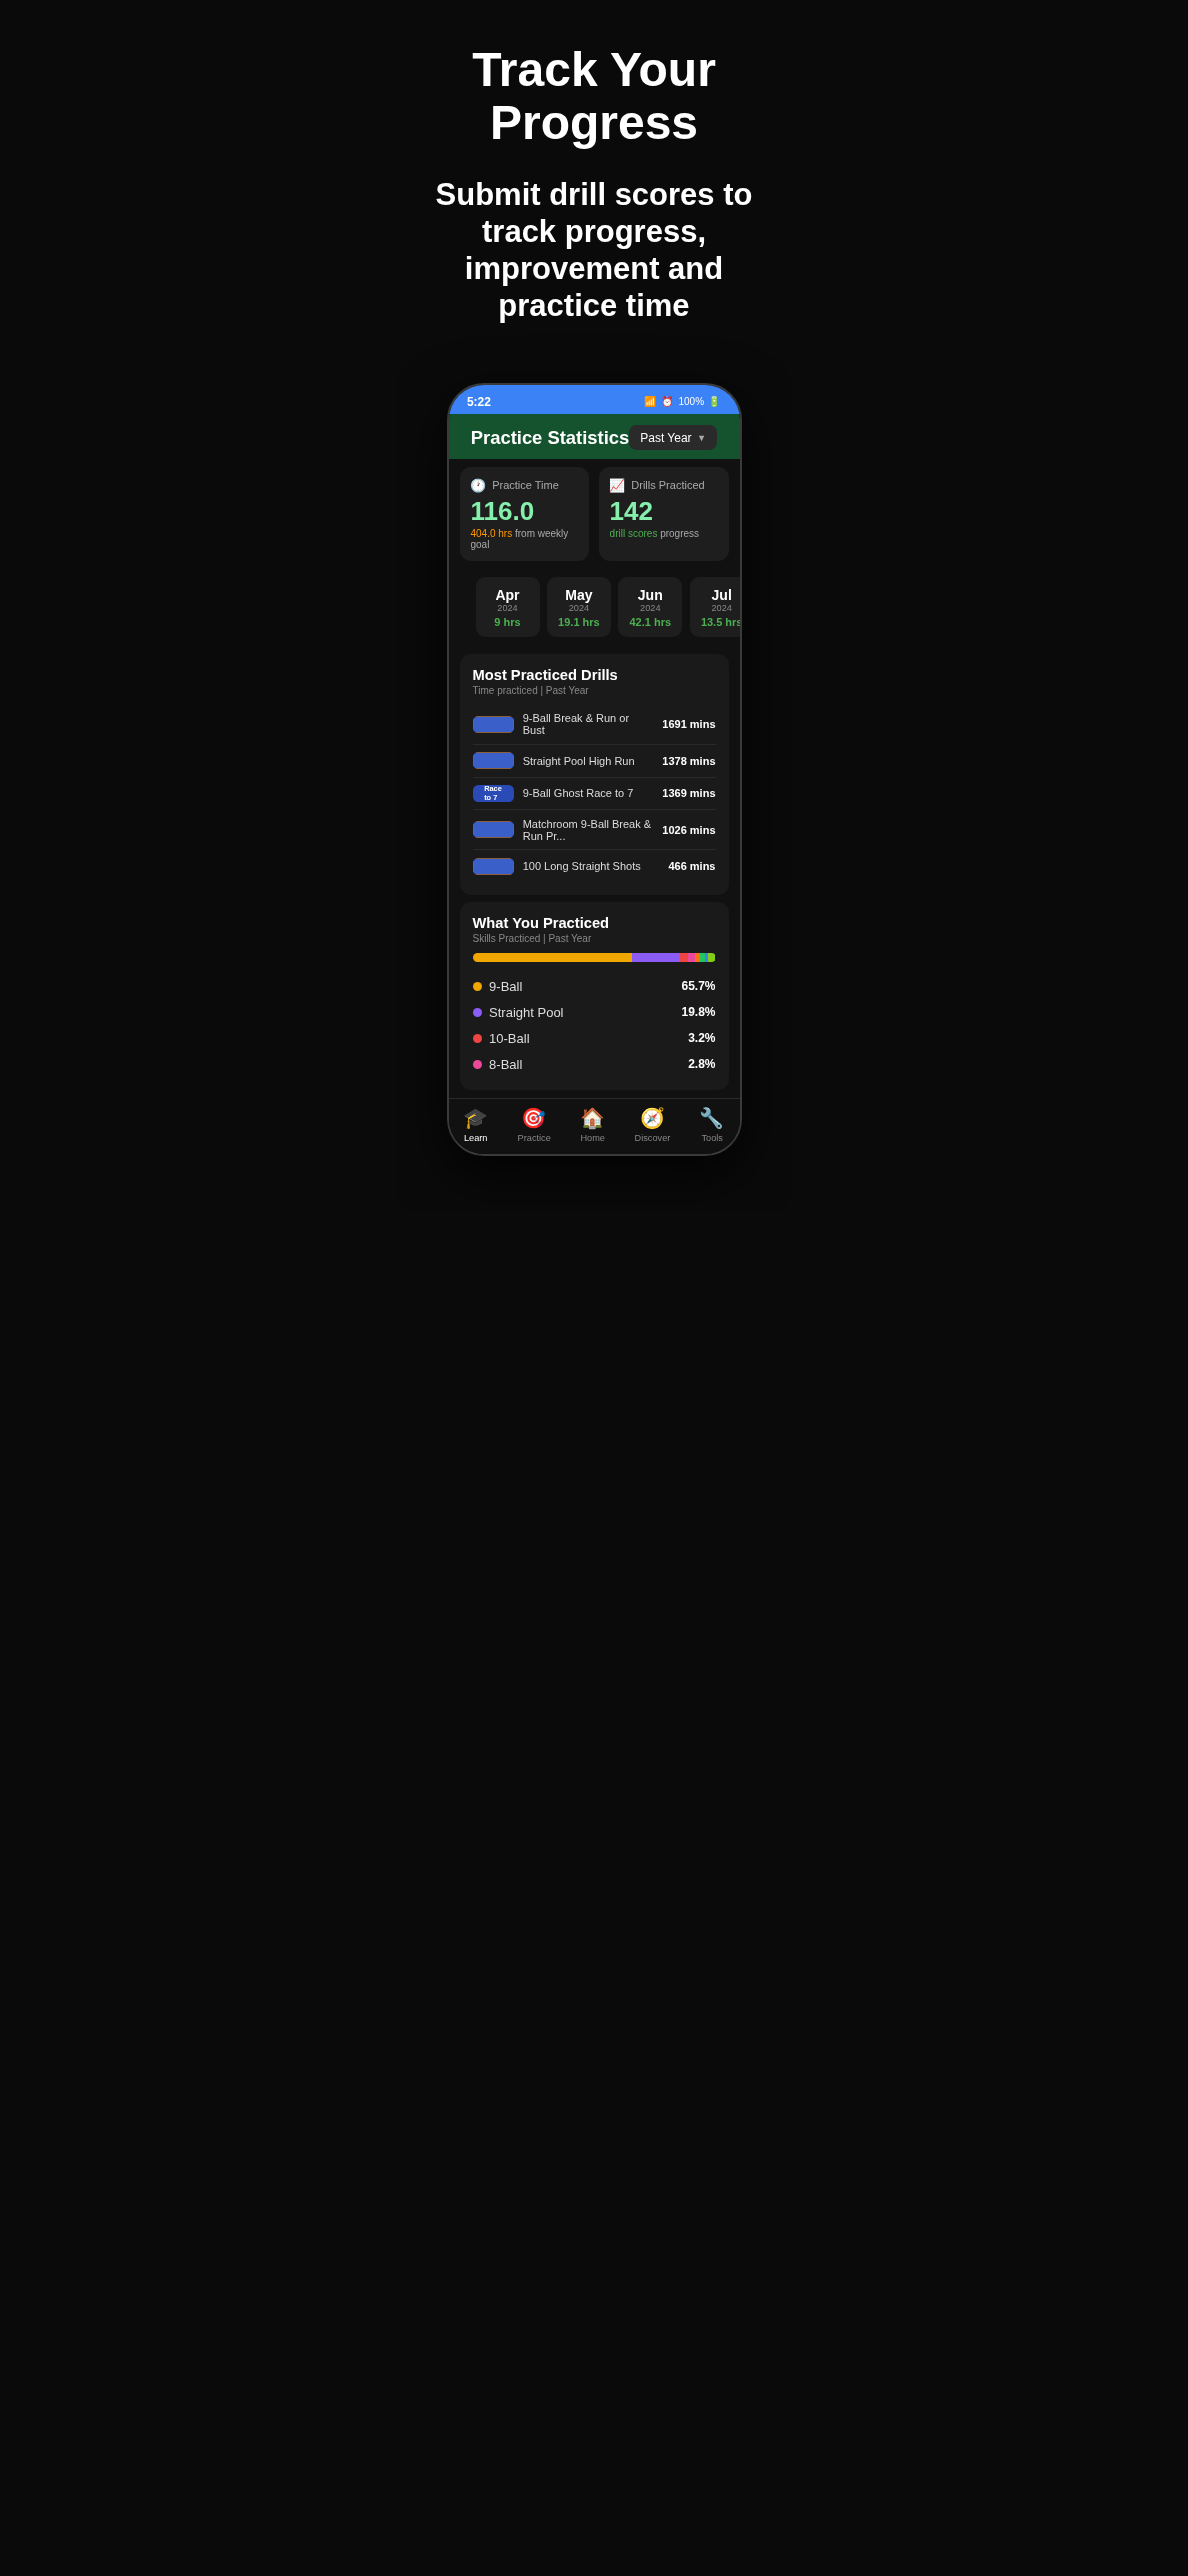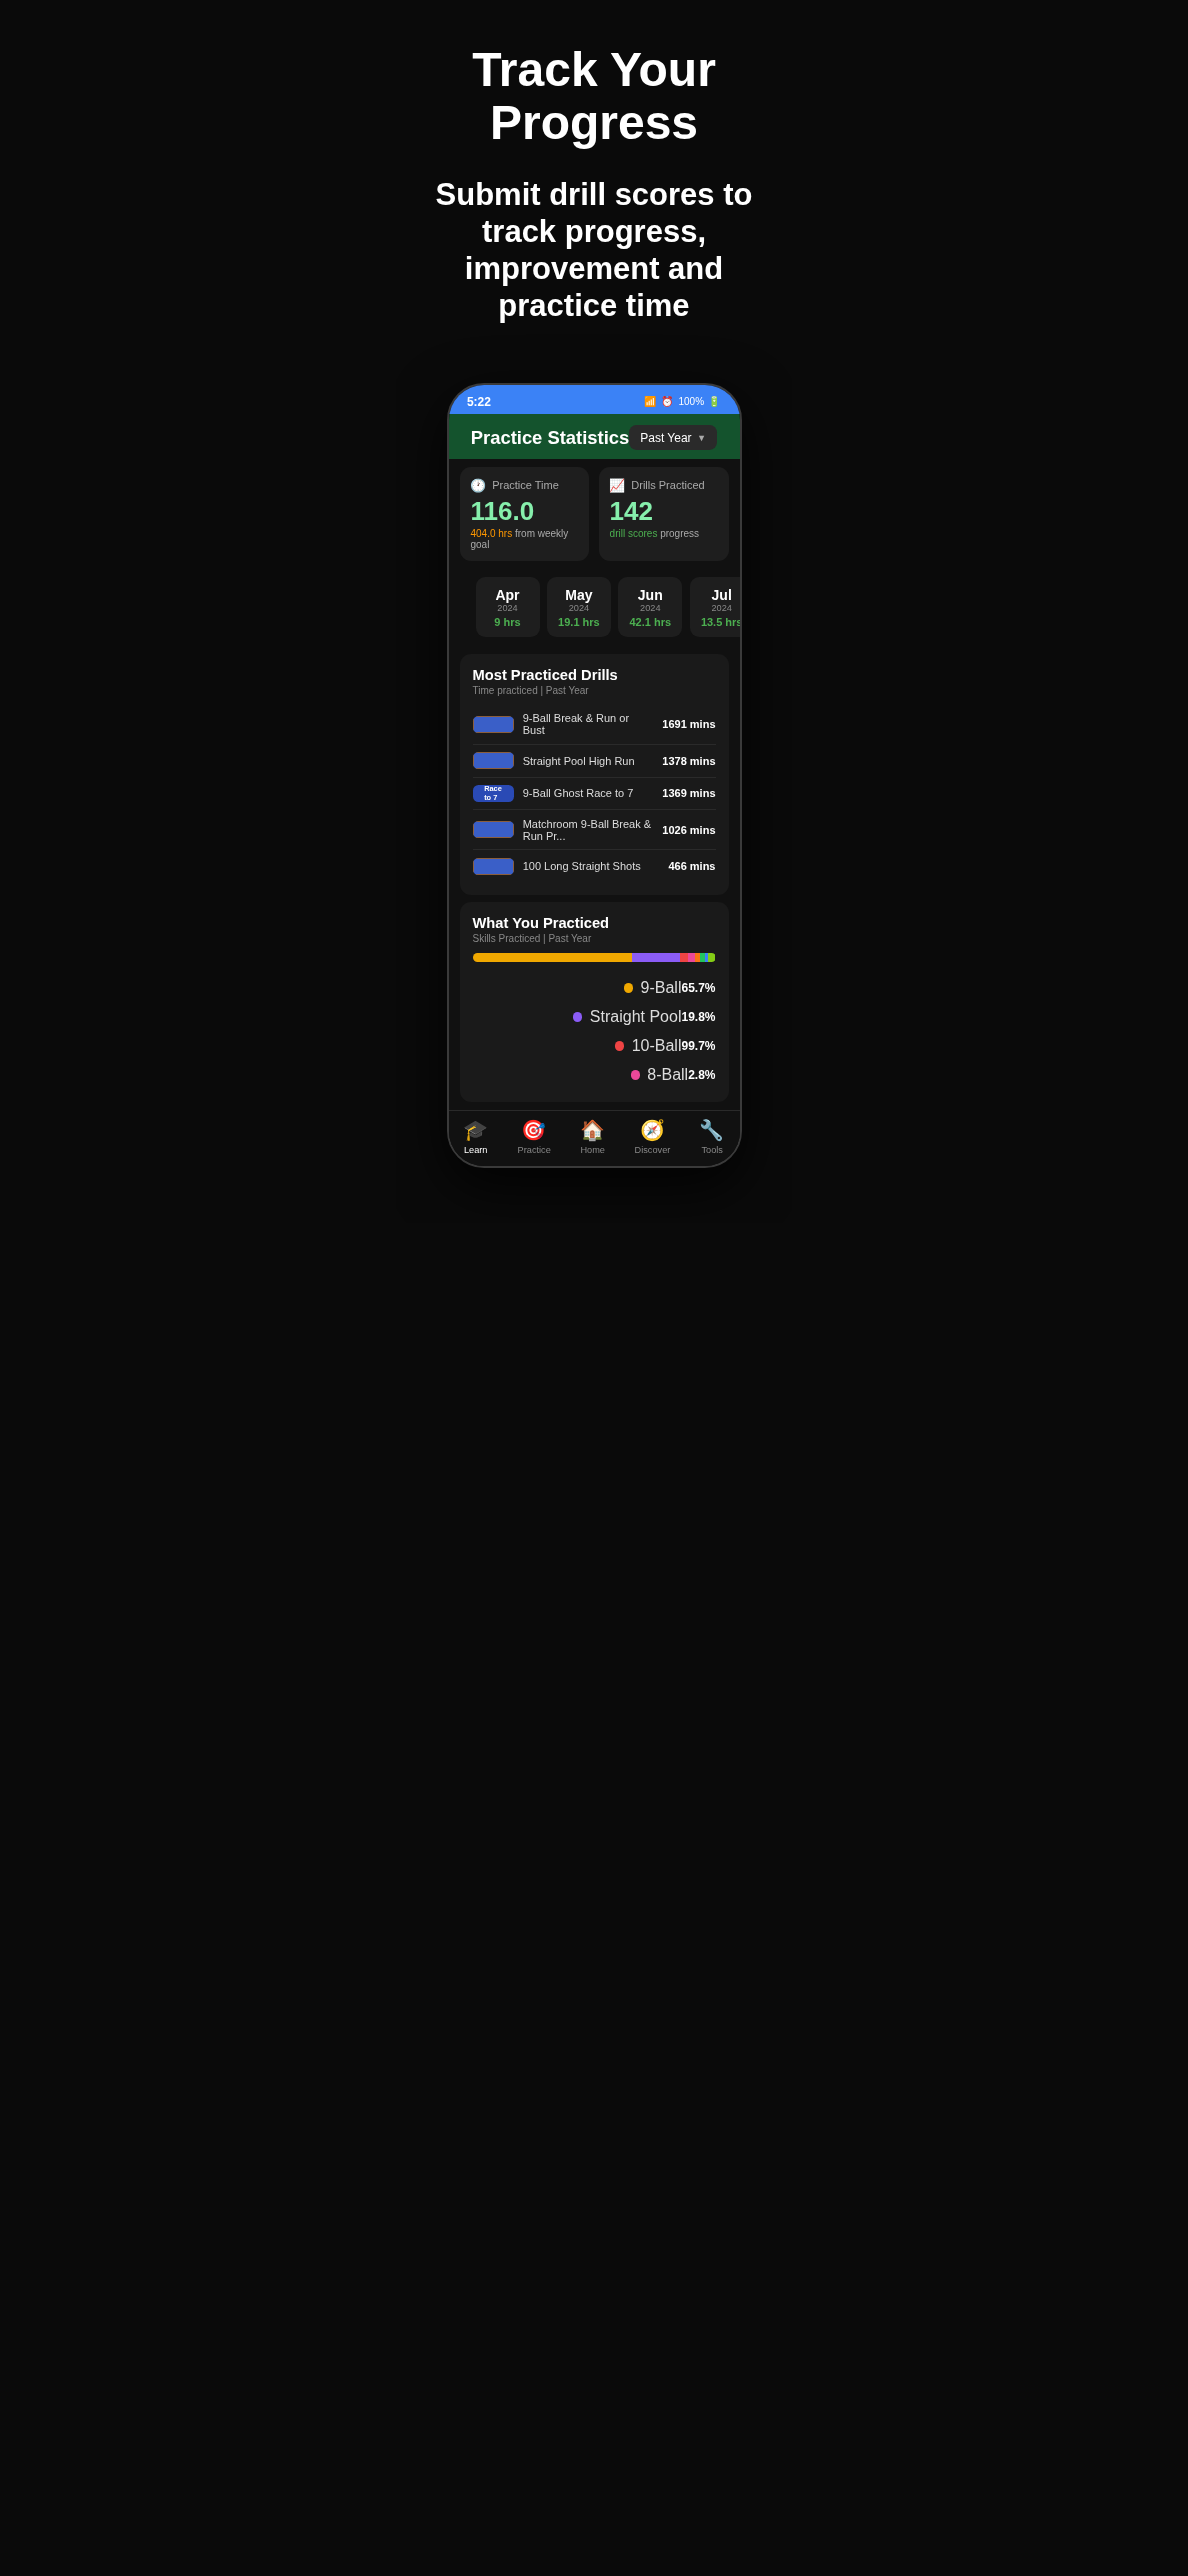--- a/index.html
+++ b/index.html
@@ -237,25 +237,24 @@
     }
     .skill-dot {
       width: 9.2px;
       height: 9.2px;
       border-radius: 50%;
       flex-shrink: 0;
       margin-right: 7.4px;
     }
     .skill-label {
       flex: 1;
-      font-size: 16px;
+      font-size: 13px;
       color: #ddd;
       display: flex;
       align-items: center;
-      justify-content: flex-end;
     }
     .skill-pct {
       font-size: 12px;
       font-weight: 700;
       color: #fff;
     }
     .bottom-nav {
       background: #111;
       border-top: 0.9px solid #2a2a2a;
       display: flex;
@@ -425,21 +424,21 @@
       <div class="skill-dot" style="background:#8b5cf6;"></div>
       Straight Pool
     </div>
     <span class="skill-pct">19.8%</span>
   </div>
             <div class="skill-row">
     <div class="skill-label">
       <div class="skill-dot" style="background:#ef4444;"></div>
       10-Ball
     </div>
-    <span class="skill-pct">99.7%</span>
+    <span class="skill-pct">3.2%</span>
   </div>
             <div class="skill-row">
     <div class="skill-label">
       <div class="skill-dot" style="background:#ec4899;"></div>
       8-Ball
     </div>
     <span class="skill-pct">2.8%</span>
   </div>
           </div>
       </div>

